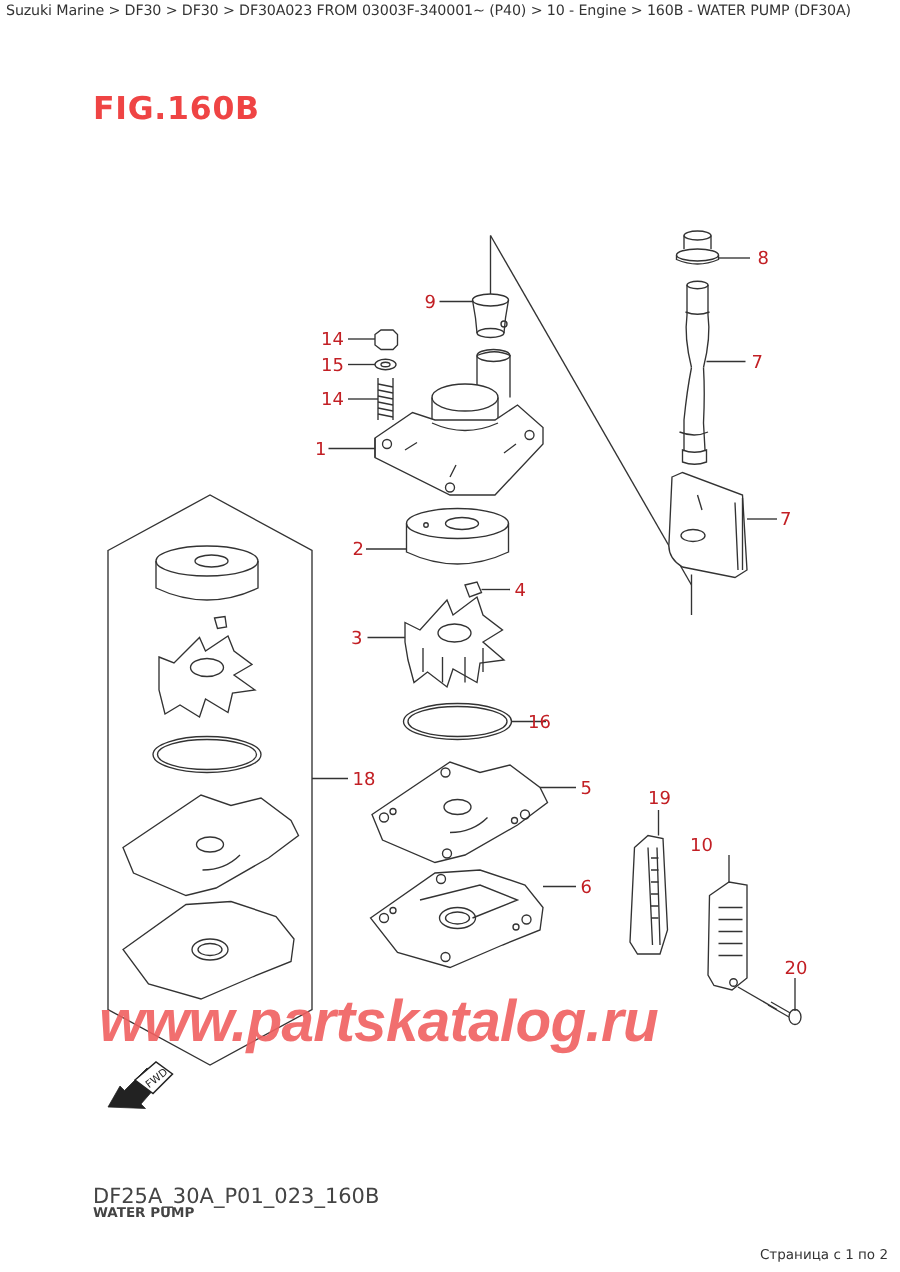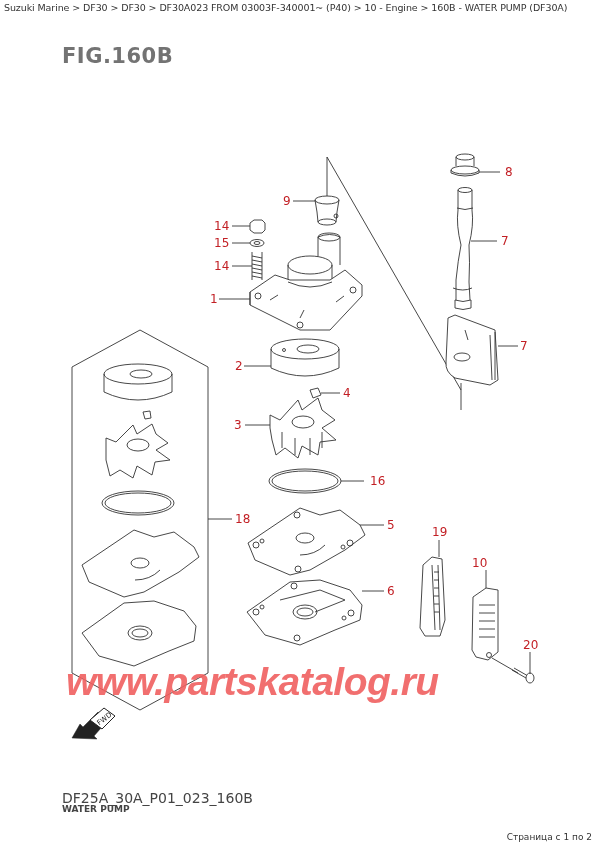--- a/index.html
+++ b/index.html
@@ -1,18 +1,18 @@
 <!DOCTYPE html>
 <html><head>
 <meta charset="utf-8">
 <style>
   html, body { margin:0; padding:0; background:#ffffff; }
   body { width:600px; height:848px; position:relative; overflow:hidden; font-family:"DejaVu Sans", sans-serif; }
   .breadcrumb { position:absolute; left:4px; top:2px; font-size:9.5px; color:#333; white-space:nowrap; letter-spacing:-0.1px; }
-  .fig-title { position:absolute; left:62px; top:44px; font-size:21px; font-weight:bold; color:#737373; letter-spacing:0.5px; }
+  .fig-title { position:absolute; left:62px; top:60px; font-size:21px; font-weight:bold; color:#ef4444; letter-spacing:0.5px; }
   .diagram { position:absolute; left:0; top:0; width:600px; height:848px; }
   .callout { position:absolute; font-family:"DejaVu Sans", sans-serif; font-size:12px; color:#c21f24; }
   .watermark { position:absolute; left:66px; top:660px; font-family:"Liberation Sans", sans-serif; font-size:39px; font-weight:bold; font-style:italic; color:#f06060; opacity:0.9; letter-spacing:-0.5px; white-space:nowrap; }
   .fwd { position:absolute; left:70px; top:702px; }
   .footer-code { position:absolute; left:62px; top:790px; font-size:14px; color:#444; }
   .footer-name { position:absolute; left:62px; top:804px; font-size:9px; color:#444;font-weight:bold; }
   .page-info { position:absolute; right:8px; top:832px; font-size:9px; color:#333; }
 </style>
 </head>
 <body>
@@ -195,25 +195,25 @@
 <span class="callout" style="left:283px;top:194px">9</span>
 <span class="callout" style="left:214px;top:219px">14</span>
 <span class="callout" style="left:214px;top:236px">15</span>
 <span class="callout" style="left:501px;top:234px">7</span>
 <span class="callout" style="left:214px;top:259px">14</span>
 <span class="callout" style="left:210px;top:292px">1</span>
 <span class="callout" style="left:520px;top:339px">7</span>
 <span class="callout" style="left:235px;top:359px">2</span>
 <span class="callout" style="left:343px;top:386px">4</span>
 <span class="callout" style="left:234px;top:418px">3</span>
-<span class="callout" style="left:370px;top:474px">16</span>
+<span class="callout" style="left:352px;top:474px">16</span>
 <span class="callout" style="left:235px;top:512px">18</span>
 <span class="callout" style="left:387px;top:518px">5</span>
 <span class="callout" style="left:432px;top:525px">19</span>
-<span class="callout" style="left:472px;top:556px">10</span>
+<span class="callout" style="left:460px;top:556px">10</span>
 <span class="callout" style="left:387px;top:584px">6</span>
 <span class="callout" style="left:523px;top:638px">20</span>
 
 <div class="watermark">www.partskatalog.ru</div>
 
 <svg class="fwd" width="50" height="40" viewBox="0 0 50 40">
   <path d="M2 36 L10 22 L13 25 L28 10 L38 18 L24 34 L27 37 Z" fill="#222" stroke="#222" stroke-width="0.5"></path>
   <path d="M20 18 L34 6 L45 14 L32 27 Z" fill="#fff" stroke="#222" stroke-width="1"></path>
   <text x="26" y="22" font-family="DejaVu Sans, sans-serif" font-size="7" fill="#222" transform="rotate(-38 30 18)">FWD</text>
 </svg>

